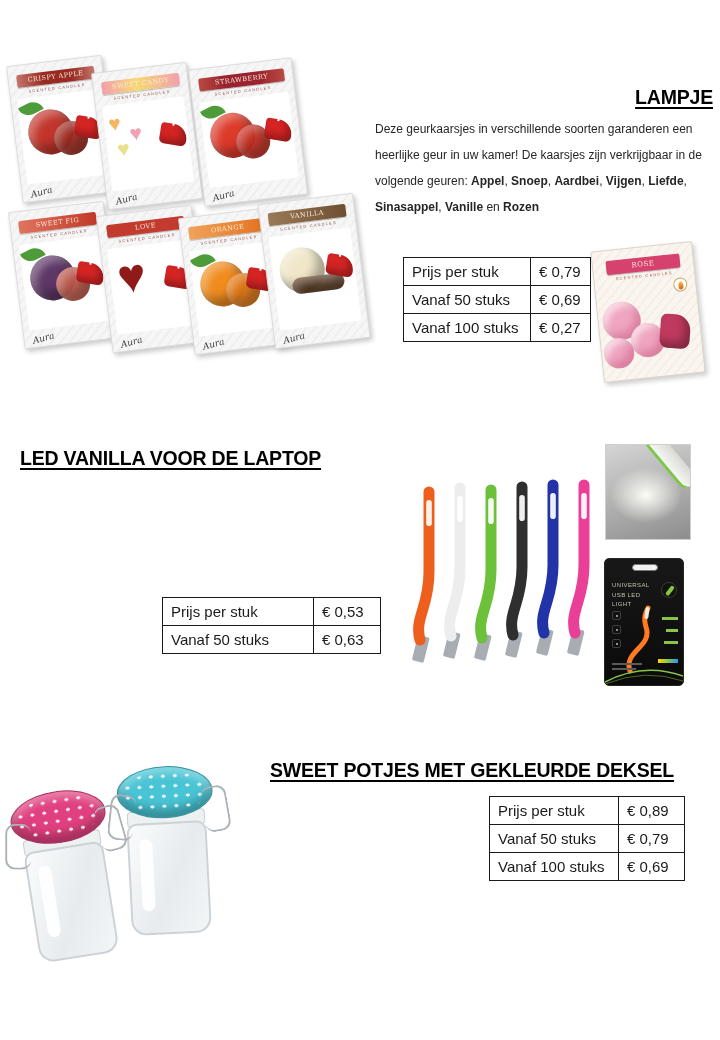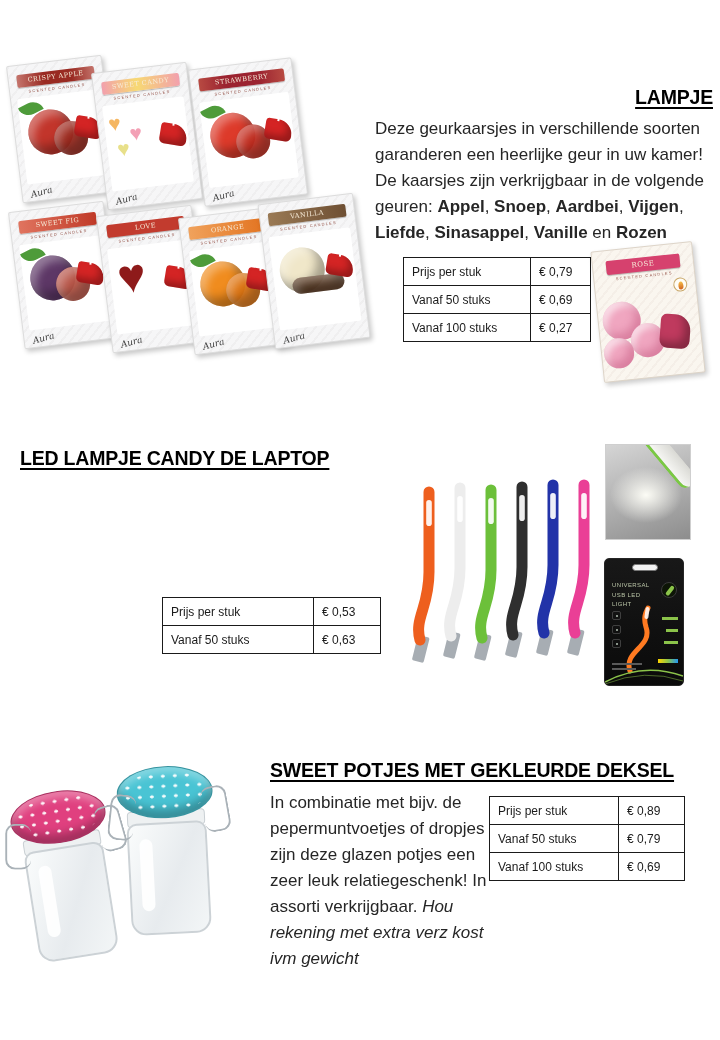--- a/index.html
+++ b/index.html
@@ -11,30 +11,30 @@
   }
   
   .sec-title {
     position:absolute; font-weight:700; color:#000; font-size:19.5px;
     letter-spacing:-0.2px; text-decoration:underline;
     text-decoration-thickness:2px; text-underline-offset:3px; line-height:1.45;
   }
   .t-candles { left:320px; right:7px; top:55px; text-align:right; }
   .t-led     { left:20px;  top:444px; }
   .t-jars    { left:270px; top:756px; }
-  .para { position:absolute; font-size:17px; line-height:26px; color:#262626; }
+  .para { position:absolute; font-size:12px; line-height:26px; color:#262626; }
   .p-candles { left:375px; top:116px; width:342px; }
   .p-led     { left:20px;  top:477px; width:398px; }
   .p-jars    { left:270px; top:790px; width:218px; }
   .b { font-weight:700; }
   .i { font-style:italic; }
   
   table.price { position:absolute; border-collapse:collapse; background:#fff; }
   table.price td {
-    border:1.5px solid #1a1a1a; font-size:12px; color:#1a1a1a;
+    border:1.5px solid #1a1a1a; font-size:15px; color:#1a1a1a;
     height:28px; padding:1px 8px; vertical-align:middle; white-space:nowrap;
   }
   .tab-candles { left:403px; top:257px; }
   .tab-candles td.lab { width:127px; } .tab-candles td.val { width:60px; }
   .tab-led { left:162px; top:597px; }
   .tab-led td.lab { width:151px; } .tab-led td.val { width:67px; }
   .tab-jars { left:489px; top:796px; }
   .tab-jars td.lab { width:129px; } .tab-jars td.val { width:66px; }
   
   .ccard {
@@ -308,21 +308,21 @@
   <div class="rosecard">
     <div class="cbanner" style="background: rgb(214, 65, 110);">ROSE</div>
     <div class="csub">SCENTED CANDLES</div>
     <span class="flame"></span>
     <span class="rose-blob rb1" style="background: rgb(240, 166, 192);"></span>
     <span class="rose-blob rb2" style="background: rgb(240, 166, 192);"></span>
     <span class="rose-blob rb3" style="background: rgb(240, 166, 192);"></span>
     <span class="rtl"></span>
   </div>
 
-  <h2 class="sec-title t-led">LED LAMPJE CANDY DE LAPTOP</h2>
+  <h2 class="sec-title t-led">LED VANILLA VOOR DE LAPTOP</h2>
 
   <table class="price tab-led">
     <tbody>
         <tr>
           <td class="lab">Prijs per stuk</td>
           <td class="val">€ 0,53</td>
         </tr>
     <tr>
           <td class="lab">Vanaf 50 stuks</td>
           <td class="val">€ 0,63</td>
@@ -416,21 +416,20 @@
       <div class="neck"></div>
       <div class="jbody">
           <div class="shine"></div>
         </div>
       <div class="wire wl"></div>
       <div class="wire wr"></div>
     </div>
   </div>
 
   <h2 class="sec-title t-jars">SWEET POTJES MET GEKLEURDE DEKSEL</h2>
-  <p class="para p-jars"><span>In combinatie met bijv. de pepermuntvoetjes of dropjes zijn deze glazen potjes een zeer leuk relatiegeschenk! In assorti verkrijgbaar. </span><span class="i">Hou rekening met extra verz kost ivm gewicht</span></p>
 
   <table class="price tab-jars">
     <tbody>
         <tr>
           <td class="lab">Prijs per stuk</td>
           <td class="val">€ 0,89</td>
         </tr>
     <tr>
           <td class="lab">Vanaf 50 stuks</td>
           <td class="val">€ 0,79</td>

